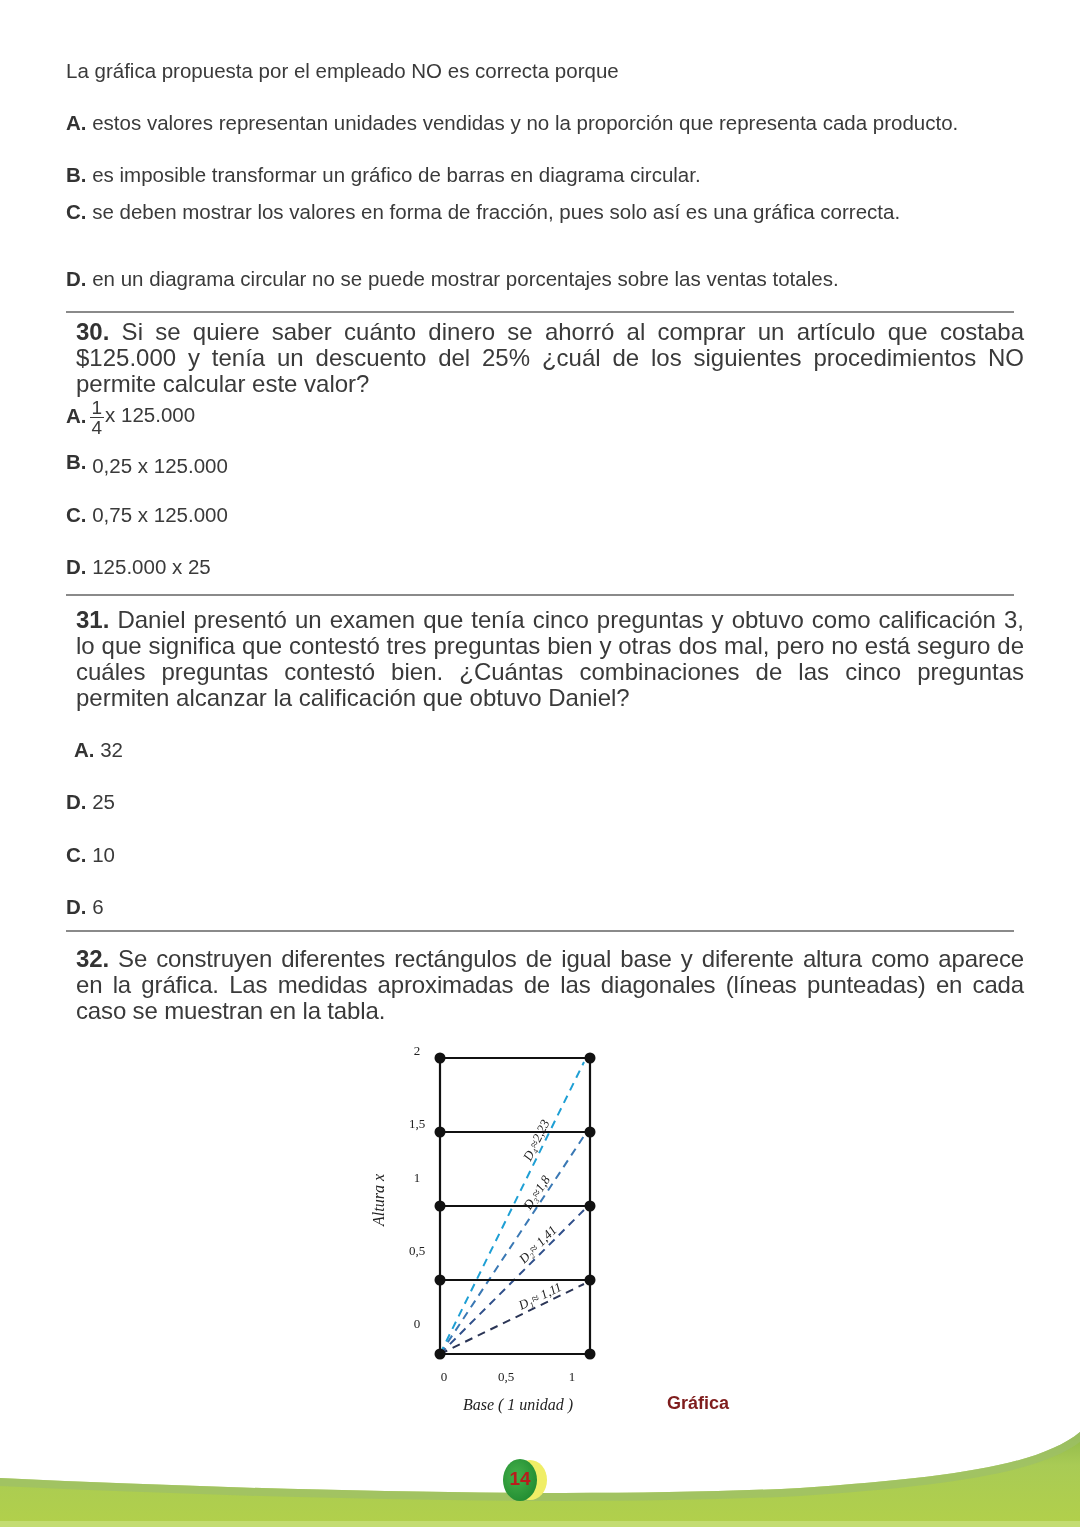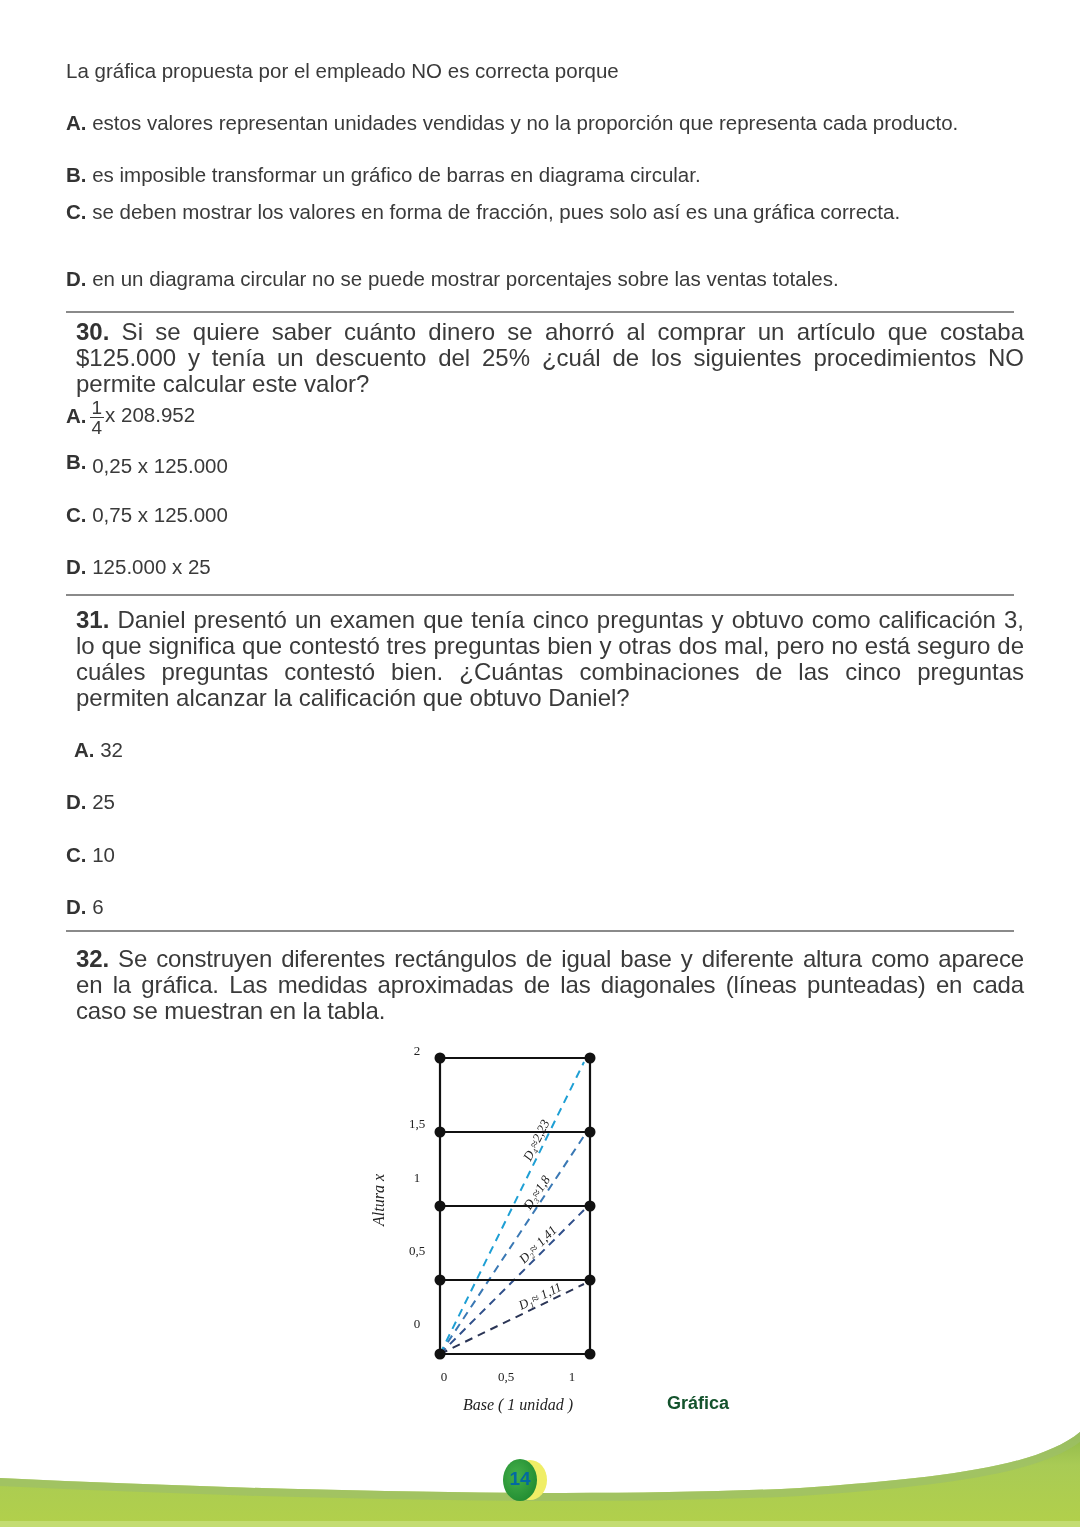--- a/index.html
+++ b/index.html
@@ -10,37 +10,37 @@
   }
   .line { position: absolute; left: 66px; font-size: 20.5px; line-height: 26px; white-space: nowrap; }
   .just { position: absolute; left: 76px; width: 948px; font-size: 24px; line-height: 26px; text-align: justify; }
   .just.narrow { letter-spacing: -0.15px; }
   .b { font-weight: bold; color: #333333; }
   .hr { position: absolute; left: 66px; width: 948px; height: 2px; background: #8a8a8a; }
   .frac { display: inline-block; vertical-align: middle; text-align: center; font-size: 19px; line-height: 19px; margin: 0 1px 0 3px; position: relative; top: -2px; }
   .frac .num { display: block; border-bottom: 1.5px solid #3a3a3a; padding: 0 2px; }
   .frac .den { display: block; }
   svg text { font-family: "Liberation Serif", serif; fill: #222; }
-  .caption { position: absolute; left: 667px; top: 1393px; font-size: 18px; font-weight: bold; color: #14532d; }
+  .caption { position: absolute; left: 667px; top: 1393px; font-size: 18px; font-weight: bold; color: #7f1d1d; }
 </style>
 </head>
 <body>
 
 <div class="line" style="top:58px;">La gráfica propuesta por el empleado NO es correcta porque</div>
 
 <div class="line" style="top:110px;"><span class="b">A.</span><span> estos valores representan unidades vendidas  y no la proporción que representa cada producto.</span></div>
 <div class="line" style="top:162px;"><span class="b">B.</span><span> es imposible transformar un gráfico de barras en diagrama circular.</span></div>
 <div class="line" style="top:199px;text-align:right;"><span class="b">C.</span><span> se deben mostrar los valores en forma de fracción, pues solo así es una gráfica correcta.</span></div>
 <div class="line" style="top:266px;"><span class="b">D.</span><span> en un diagrama circular no se puede mostrar porcentajes sobre las ventas totales.</span></div>
 
 <div class="hr" style="top:311px;"></div>
 
 <div class="just" style="top:319px;"><span class="b">30.</span><span> Si se quiere saber cuánto dinero se ahorró al comprar un artículo que costaba $125.000 y tenía un descuento del 25% ¿cuál de los siguientes procedimientos NO permite calcular este valor?</span></div>
 
-<div class="line" style="top:400px;"><span class="b" style="position:relative;top:-2px;">A.</span><span class="frac"><span class="num">1</span><span class="den">4</span></span><span style="position:relative;top:-3px;">x 208.952</span></div>
+<div class="line" style="top:400px;"><span class="b" style="position:relative;top:-2px;">A.</span><span class="frac"><span class="num">1</span><span class="den">4</span></span><span style="position:relative;top:-3px;">x 125.000</span></div>
 <div class="line" style="top:453px;"><span class="b" style="position:relative;top:-4px;">B.</span><span> 0,25 x 125.000</span></div>
 <div class="line" style="top:502px;"><span class="b">C.</span><span> 0,75 x 125.000</span></div>
 <div class="line" style="top:554px;"><span class="b">D.</span><span> 125.000 x 25</span></div>
 
 <div class="hr" style="top:594px;"></div>
 
 <div class="just" style="top:607px;"><span class="b">31.</span><span> Daniel presentó un examen que tenía cinco preguntas y obtuvo como calificación 3, lo que significa que contestó tres preguntas bien y otras dos mal, pero no está seguro de cuáles preguntas contestó bien. ¿Cuántas combinaciones de las cinco preguntas permiten alcanzar la calificación que obtuvo Daniel?</span></div>
 
 <div class="line" style="top:737px;margin-left:8px;"><span class="b">A.</span><span> 32</span></div>
 <div class="line" style="top:789px;"><span class="b">D.</span><span> 25</span></div>
@@ -104,13 +104,13 @@
       <stop offset="0" stop-color="#45b04a"></stop>
       <stop offset="1" stop-color="#1f8a30"></stop>
     </radialGradient>
   </defs>
   <path d="M0,58 C300,72 600,78 800,68 C950,58 1040,45 1080,12 L1080,107 L0,107 Z" fill="url(#bandg)"></path>
   <path d="M0,58 C300,72 600,78 800,68 C950,58 1040,45 1080,12 L1080,22 C1040,52 950,66 800,76 C600,86 300,80 0,66 Z" fill="#9cbf6a" opacity="0.7"></path>
   <rect x="0" y="101" width="1080" height="6" fill="#c3dc72"></rect>
   <ellipse cx="530" cy="60" rx="17" ry="20" fill="#f0ee66"></ellipse>
   <ellipse cx="520" cy="60" rx="17" ry="21" fill="url(#badgeg)"></ellipse>
 </svg>
-<div style="position:absolute;left:503px;top:1468px;width:34px;text-align:center;font-size:19px;font-weight:bold;color:#0369a1;font-family:'Liberation Sans',sans-serif;">14</div>
+<div style="position:absolute;left:503px;top:1468px;width:34px;text-align:center;font-size:19px;font-weight:bold;color:#b91c1c;font-family:'Liberation Sans',sans-serif;">14</div>
 
 </body></html>

